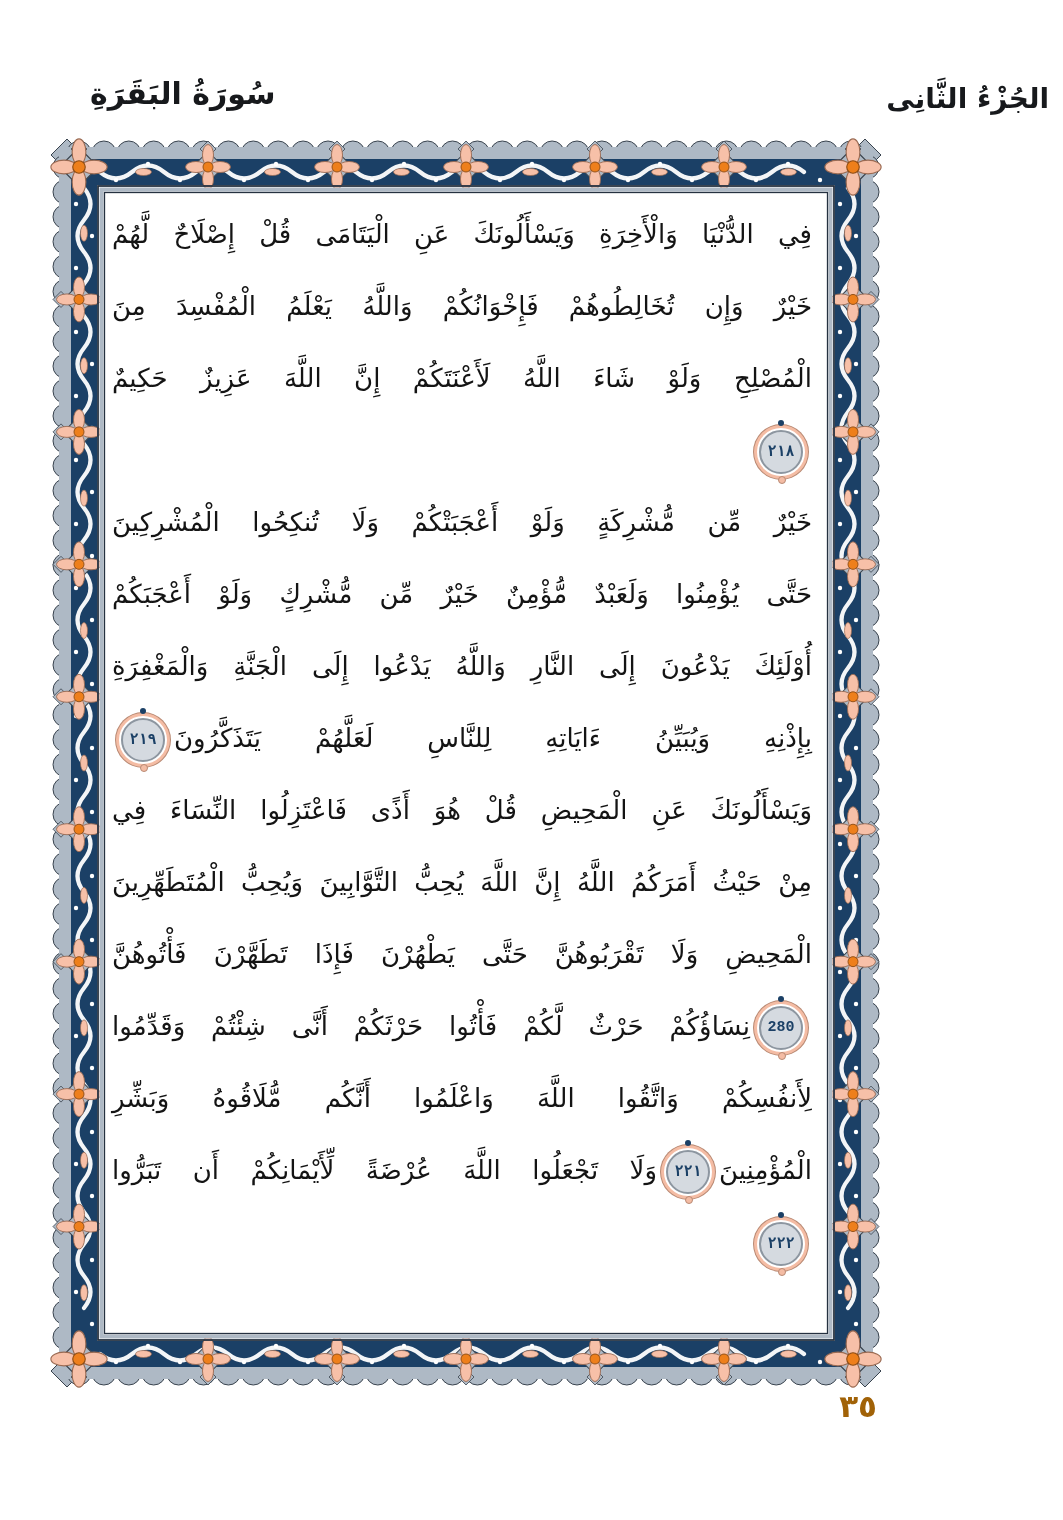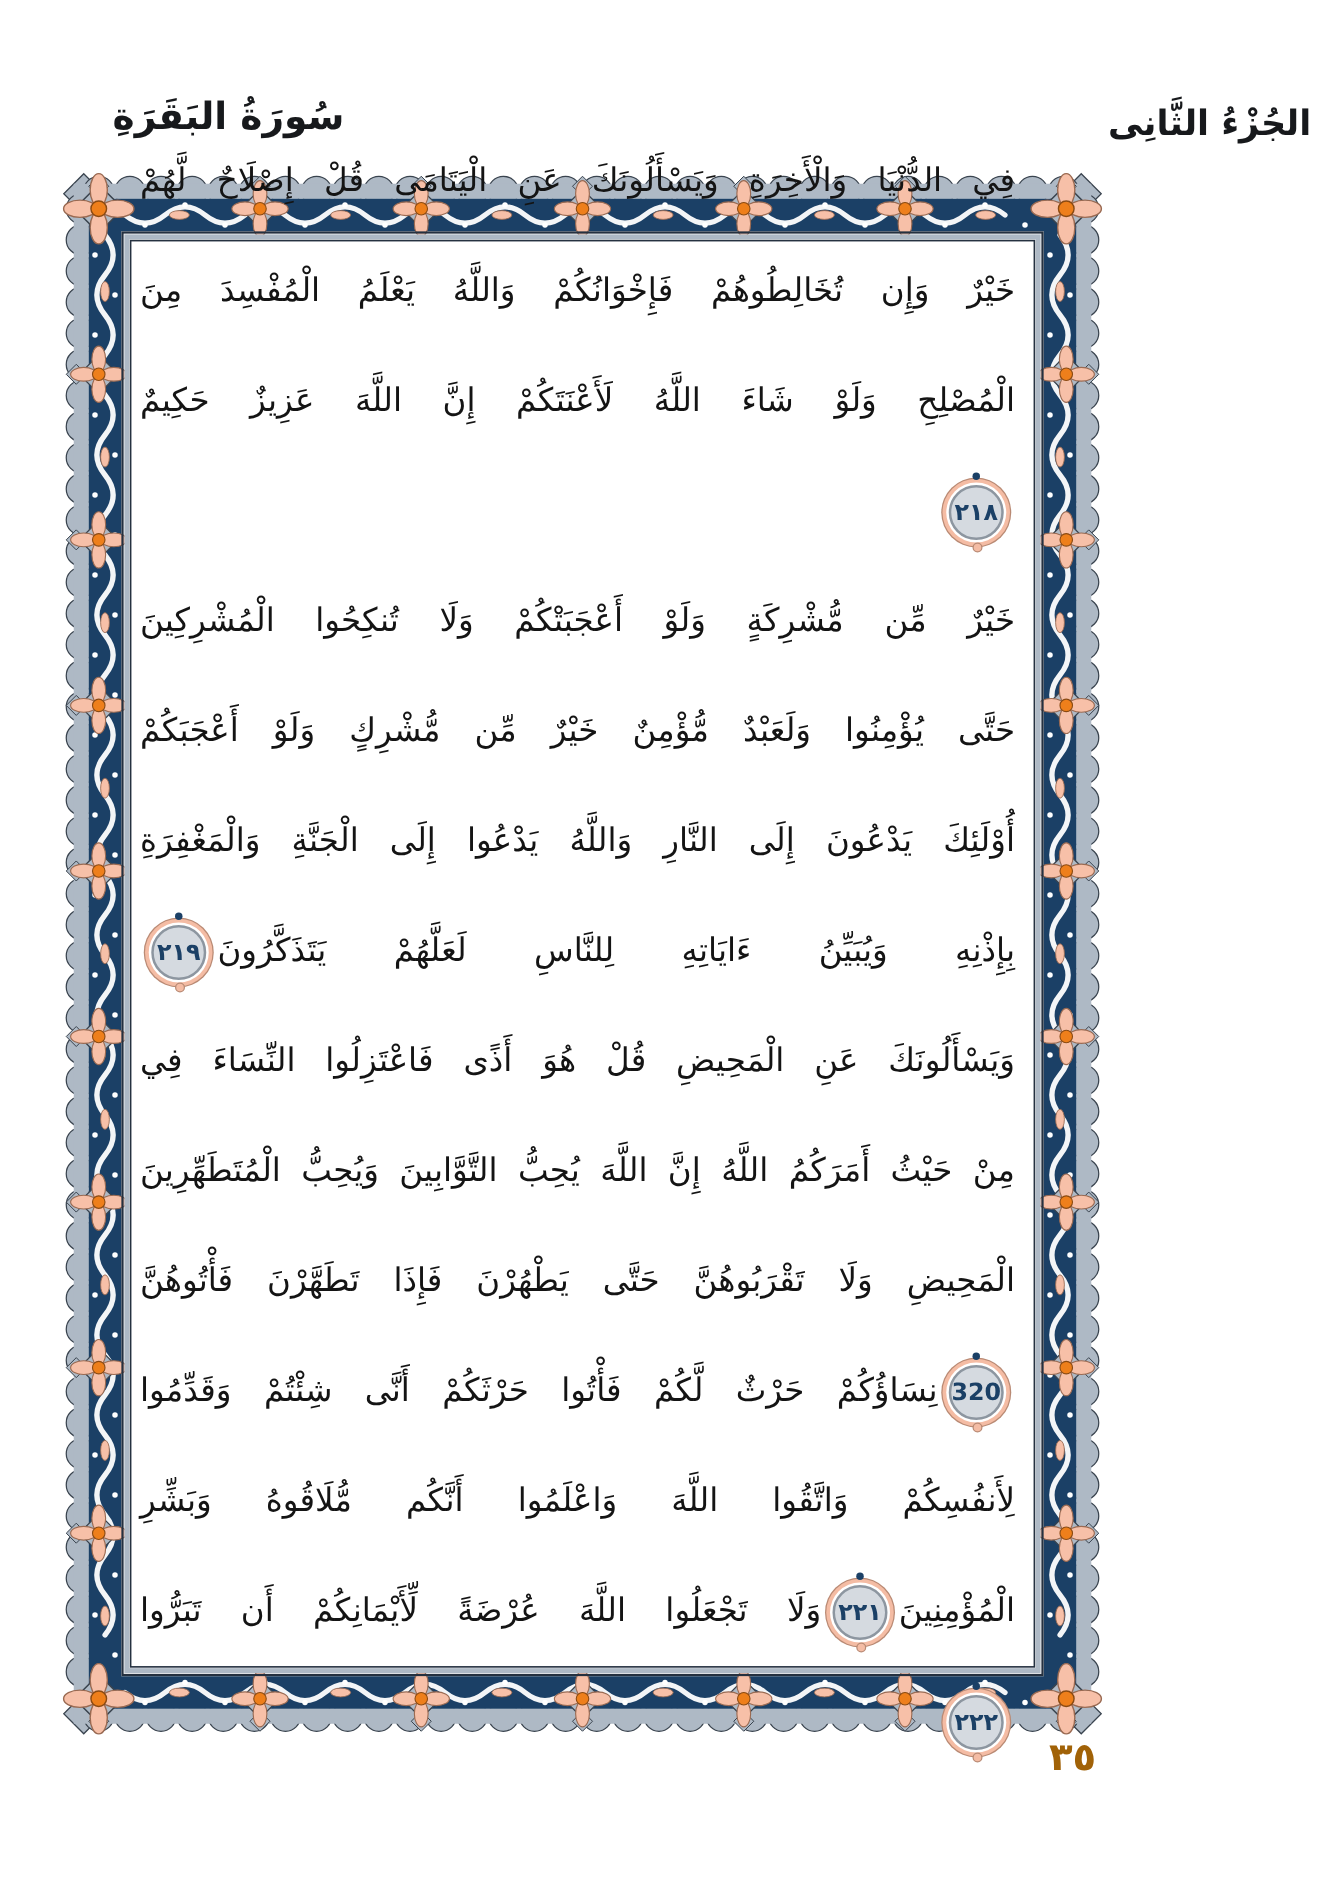--- a/index.html
+++ b/index.html
@@ -6,23 +6,22 @@
   #page{
     position:relative;width:1063px;height:1520px;background:#ffffff;overflow:hidden;
     font-family:"DejaVu Sans",sans-serif;
   }
   .hdr{position:absolute;direction:rtl;color:#17191c;white-space:nowrap;}
   #surah-header{left:90px;top:76px;font-size:30px;font-weight:bold;}
   #juz-header{right:14px;top:82px;font-size:28px;font-weight:bold;}
   #border-svg{position:absolute;left:55px;top:143px;overflow:visible;}
   #text-block{
     position:absolute;left:112px;top:198px;width:700px;height:1126px;
-    direction:rtl;display:flex;flex-direction:column;justify-content:center;
+    direction:rtl;display:flex;flex-direction:column;justify-content:flex-start;
     z-index:2;
-    gap:16px;
   }
   .line{
     width:100%;height:72px;line-height:72px;font-size:26px;color:#141414;
     text-align:justify;text-align-last:justify;white-space:nowrap;
   }
   .seg{display:inline;}
   .verse-marker{
     position:relative;display:inline-flex;align-items:center;justify-content:center;
     width:40px;height:40px;border-radius:50%;
     background:#d5dae0;
@@ -31,21 +30,21 @@
     vertical-align:middle;margin:0 9px;line-height:normal;
   }
   .verse-marker::before{
     content:"";position:absolute;top:-12px;left:50%;margin-left:-3px;
     width:6px;height:6px;border-radius:50%;background:#1b4066;
   }
   .verse-marker::after{
     content:"";position:absolute;bottom:-12px;left:50%;margin-left:-3px;
     width:6px;height:6px;border-radius:50%;background:#f4bca4;border:1px solid #b98a74;
   }
-  .vnum{font-size:19px;font-weight:bold;color:#1b4066;direction:rtl;}
+  .vnum{font-size:15px;font-weight:bold;color:#1b4066;direction:rtl;font-family:Liberation Mono, monospace;}
   #page-number{
     position:absolute;left:55px;top:1388px;width:822px;text-align:right;
     font-size:31px;font-weight:bold;color:#a16207;z-index:2;
   }
 </style>
 </head>
 <body>
 
 <div id="page">
   <div id="surah-header" class="hdr">سُورَةُ البَقَرَةِ</div>
@@ -656,21 +655,21 @@
       <div class="line"><span class="seg">خَيْرٌ مِّن مُّشْرِكَةٍ وَلَوْ أَعْجَبَتْكُمْ وَلَا تُنكِحُوا الْمُشْرِكِينَ</span></div>
       <div class="line"><span class="seg">حَتَّى يُؤْمِنُوا وَلَعَبْدٌ مُّؤْمِنٌ خَيْرٌ مِّن مُّشْرِكٍ وَلَوْ أَعْجَبَكُمْ</span></div>
       <div class="line"><span class="seg">أُوْلَئِكَ يَدْعُونَ إِلَى النَّارِ وَاللَّهُ يَدْعُوا إِلَى الْجَنَّةِ وَالْمَغْفِرَةِ</span></div>
       <div class="line"><span class="seg">بِإِذْنِهِ وَيُبَيِّنُ ءَايَاتِهِ لِلنَّاسِ لَعَلَّهُمْ يَتَذَكَّرُونَ</span><span class="verse-marker">
           <span class="vnum">٢١٩</span>
         </span></div>
       <div class="line"><span class="seg">وَيَسْأَلُونَكَ عَنِ الْمَحِيضِ قُلْ هُوَ أَذًى فَاعْتَزِلُوا النِّسَاءَ فِي</span></div>
       <div class="line"><span class="seg">مِنْ حَيْثُ أَمَرَكُمُ اللَّهُ إِنَّ اللَّهَ يُحِبُّ التَّوَّابِينَ وَيُحِبُّ الْمُتَطَهِّرِينَ</span></div>
       <div class="line"><span class="seg">الْمَحِيضِ وَلَا تَقْرَبُوهُنَّ حَتَّى يَطْهُرْنَ فَإِذَا تَطَهَّرْنَ فَأْتُوهُنَّ</span></div>
       <div class="line"><span class="verse-marker">
-          <span class="vnum">320</span>
+          <span class="vnum">280</span>
         </span><span class="seg">نِسَاؤُكُمْ حَرْثٌ لَّكُمْ فَأْتُوا حَرْثَكُمْ أَنَّى شِئْتُمْ وَقَدِّمُوا</span></div>
       <div class="line"><span class="seg">لِأَنفُسِكُمْ وَاتَّقُوا اللَّهَ وَاعْلَمُوا أَنَّكُم مُّلَاقُوهُ وَبَشِّرِ</span></div>
       <div class="line"><span class="seg">الْمُؤْمِنِينَ</span><span class="verse-marker">
           <span class="vnum">٢٢١</span>
         </span><span class="seg">وَلَا تَجْعَلُوا اللَّهَ عُرْضَةً لِّأَيْمَانِكُمْ أَن تَبَرُّوا</span></div>
       <div class="line"><span class="verse-marker">
           <span class="vnum">٢٢٢</span>
         </span></div>
     </div>
 

